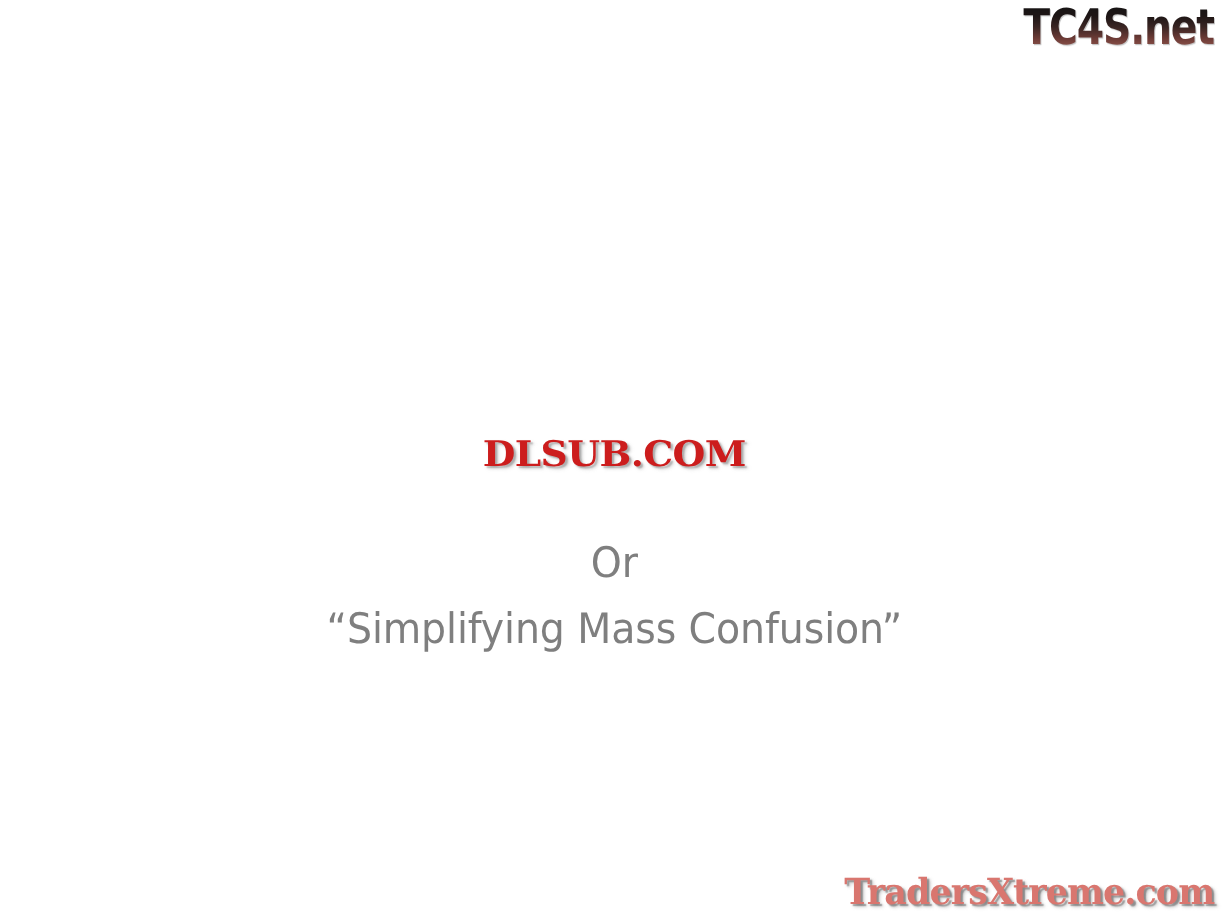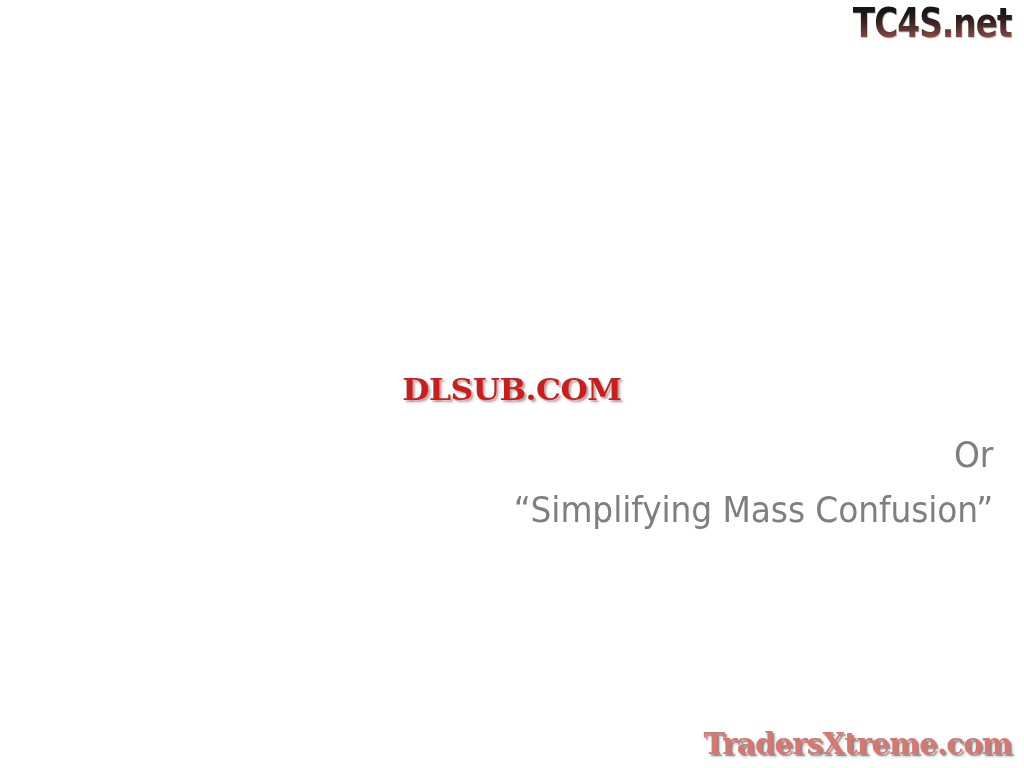--- a/index.html
+++ b/index.html
@@ -70,21 +70,20 @@
   }
 
   
   .dlsub-wrap {
     position: absolute;
     left: 0;
     right: 0;
     top: 362px;
     text-align: center;
     pointer-events: none;
-    margin-top: 12px;
   }
   .dlsub-logo {
     display: inline-block;
     font-family: "DejaVu Serif", serif;
     font-weight: bold;
     font-size: 32px;
     line-height: 1;
     letter-spacing: -0.5px;
     transform: scaleX(0.98) scaleY(0.92);
     color: #cc1d1d;
@@ -93,22 +92,22 @@
     text-shadow:
        2px 2px 1.5px rgba(130,130,130,0.55),
        3px 3px 3px rgba(160,160,160,0.35);
   }
 
   
   .subtitle-block {
     position: absolute;
     left: 0;
     right: 0;
-    top: 428px;
-    text-align: right;
+    top: 443px;
+    text-align: center;
   }
   .subtitle-line {
     font-family: "DejaVu Sans", sans-serif;
     font-weight: 400;
     font-size: 35px;
     line-height: 1.58;
     color: #7f7f7f;
     letter-spacing: -0.1px;
     transform: scaleX(0.94);
   }

